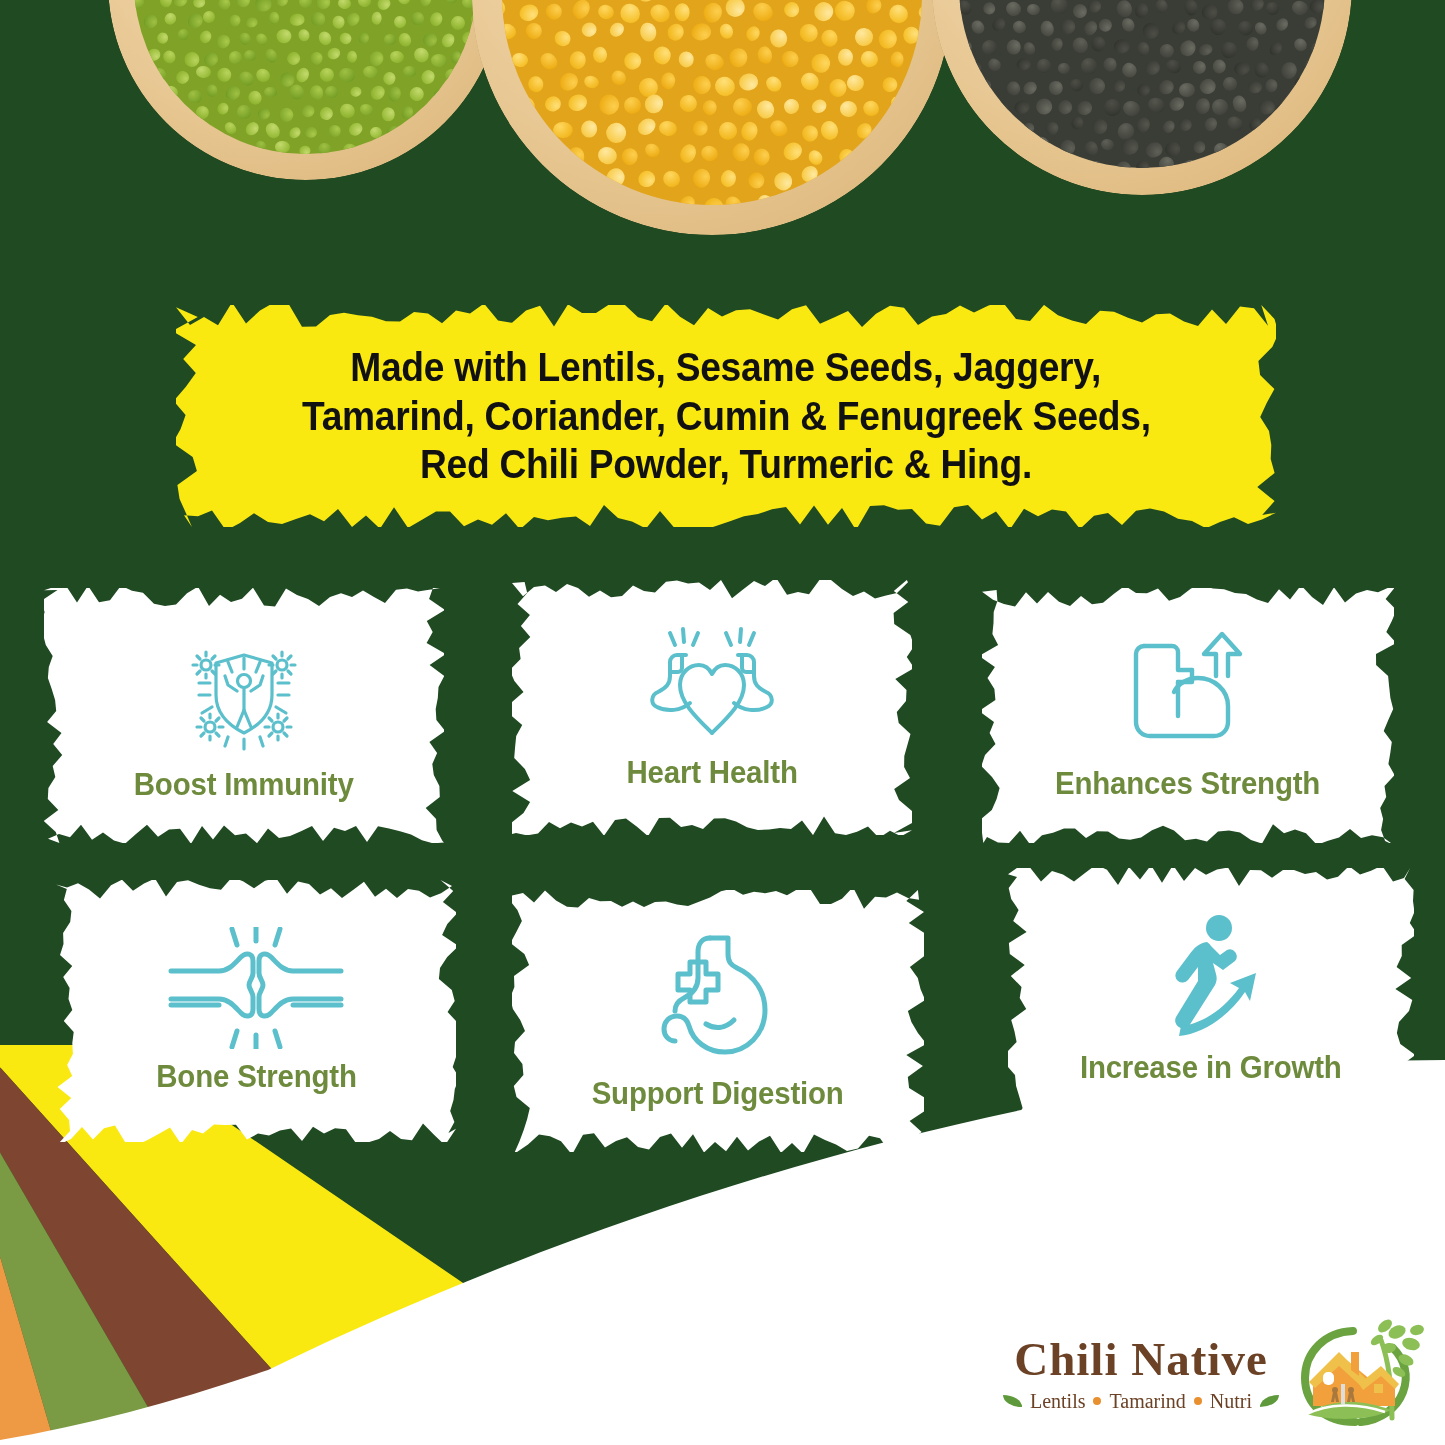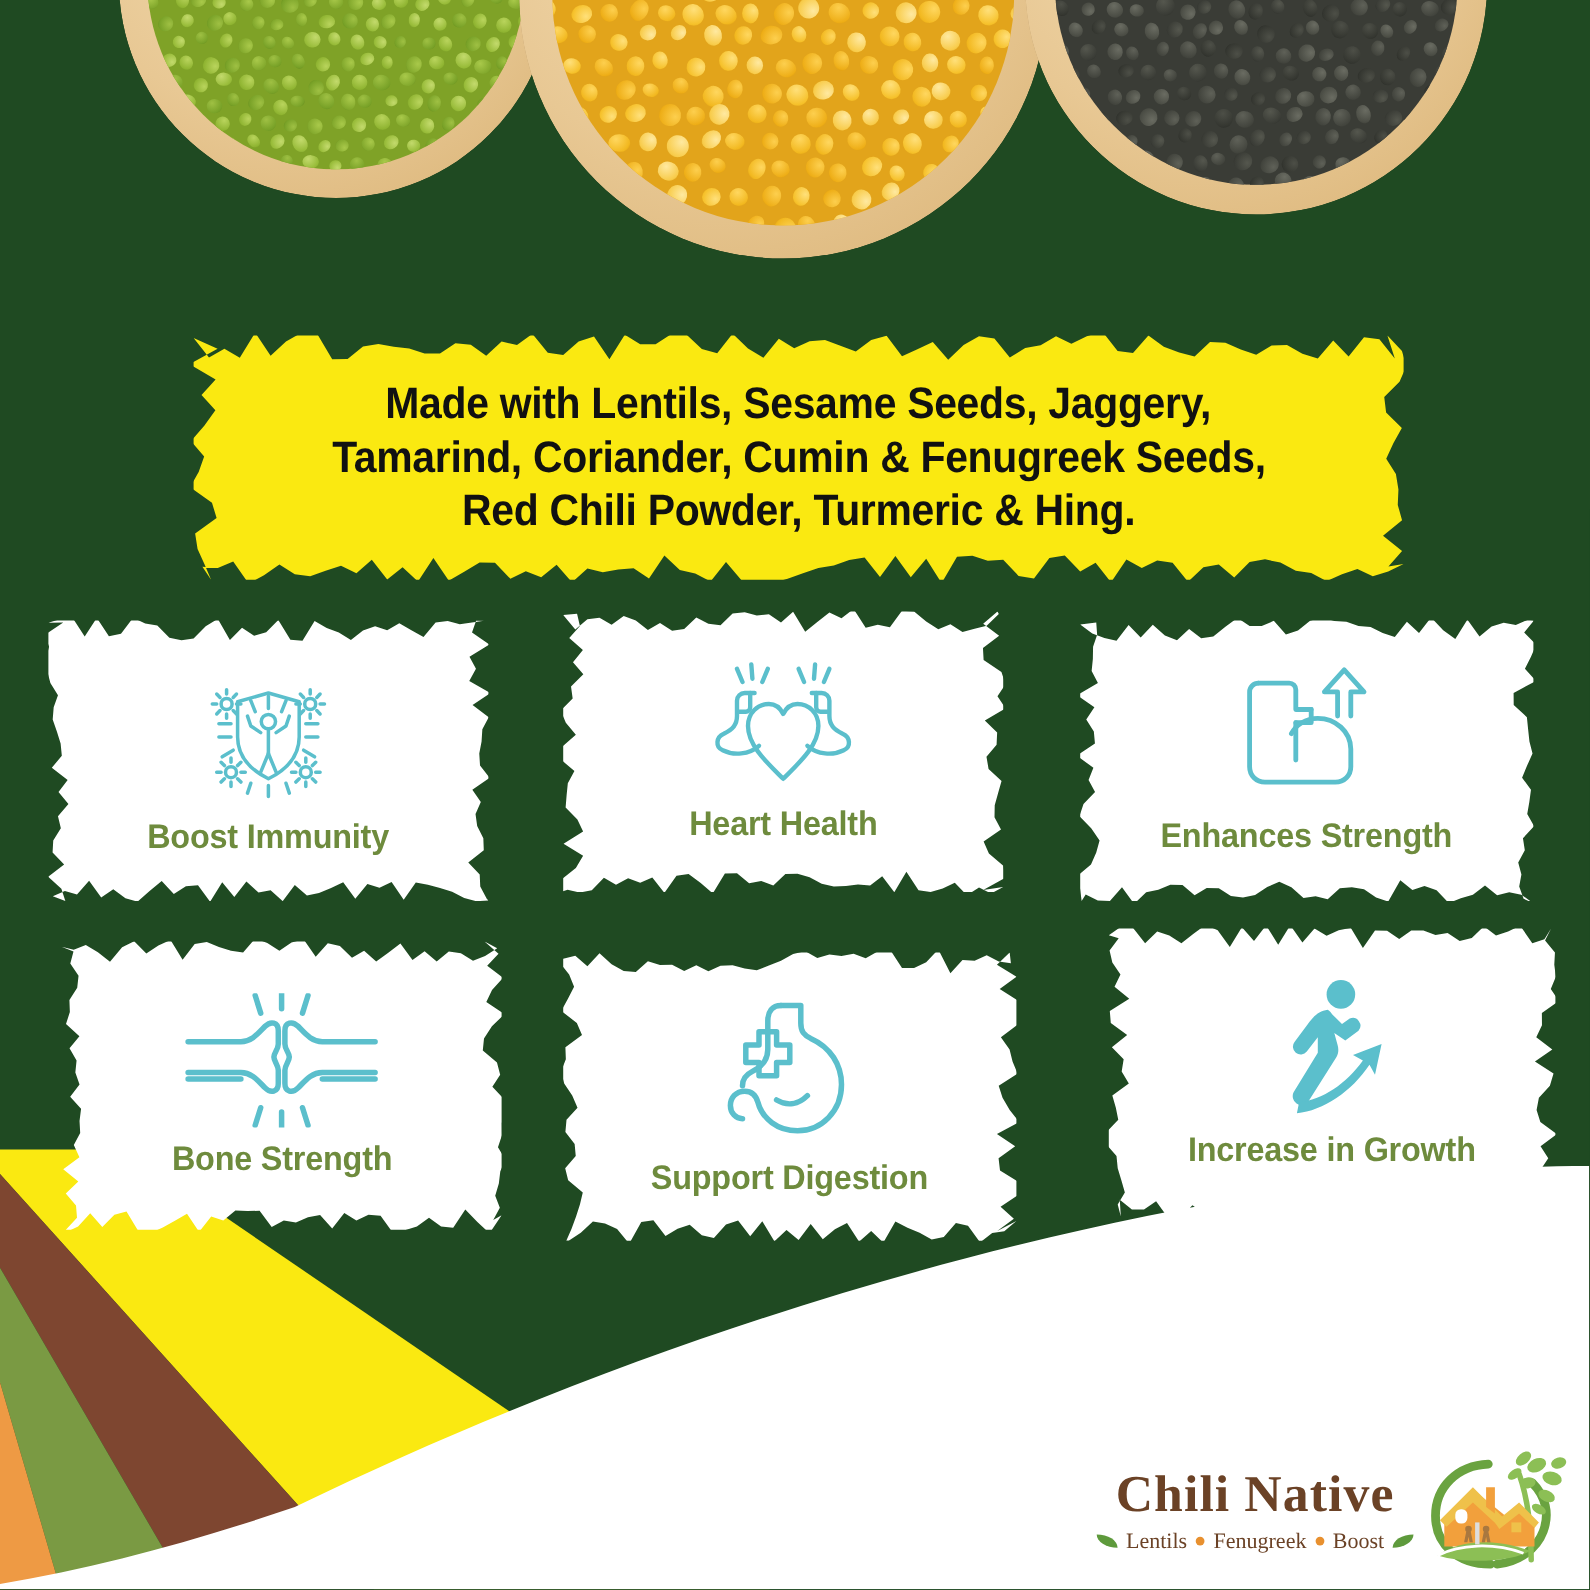--- a/index.html
+++ b/index.html
@@ -35,21 +35,21 @@
   
   .banner-wrap{position:absolute;left:176px;top:305px;width:1100px;height:222px;}
   .banner-paint{position:absolute;inset:0;}
   .banner-text{position:absolute;inset:0;display:flex;flex-direction:column;
      align-items:center;justify-content:center;z-index:3;}
   .banner-line{color:#111;font-weight:bold;font-size:40px;line-height:1.22;
      letter-spacing:-0.3px;text-align:center;white-space:nowrap;
      font-family:"Liberation Sans", sans-serif; transform:scaleX(0.93);}
 
   
-  .cards{position:absolute;left:0;top:556px;width:1215px;height:580px;}
+  .cards{position:absolute;left:0;top:580px;width:1215px;height:580px;}
   .card{position:absolute;display:flex;flex-direction:column;align-items:center;
         justify-content:center;}
   .card .paint{position:absolute;inset:0;z-index:1;}
   .card .content{position:relative;z-index:3;display:flex;flex-direction:column;
         align-items:center;justify-content:center;width:100%;height:100%;}
   .card .icon{display:block;}
   .card .lbl{color:#6E8B3D;font-weight:bold;font-size:31px;letter-spacing:-0.2px;
         white-space:nowrap;text-align:center;transform:scaleX(0.95);}
 
   .c1{left:44px;  top:8px;   width:400px;height:255px;}
@@ -663,23 +663,23 @@
     </svg>
   </div>
 
   <div class="logo">
     <div class="logo-words">
       <div class="brand">Chili Native</div>
       <div class="tagline-row">
         <span class="leaf"></span>
         <span class="tw">Lentils</span>
         <span class="dot"></span>
-        <span class="tw">Fenugreek</span>
+        <span class="tw">Tamarind</span>
         <span class="dot"></span>
-        <span class="tw">Boost</span>
+        <span class="tw">Nutri</span>
         <span class="leaf r"></span>
       </div>
     </div>
     <svg class="emblem" viewBox="0 0 132 112">
       <path d="M62 104 C32 104 12 86 12 60 C12 34 32 14 60 13" fill="none" stroke="#6AA340" stroke-width="8" stroke-linecap="round"></path>
       <path d="M100 30 C112 42 116 58 110 74 C104 90 88 102 68 104" fill="none" stroke="#6AA340" stroke-width="8" stroke-linecap="round"></path>
       <path d="M99 100 C99 70 96 44 88 22" fill="none" stroke="#8CBF55" stroke-width="5" stroke-linecap="round"></path>
       <g fill="#8CBF55">
         <ellipse cx="104" cy="14" rx="9" ry="6" transform="rotate(-25 104 14)"></ellipse>
         <ellipse cx="118" cy="26" rx="9" ry="6" transform="rotate(15 118 26)"></ellipse>

